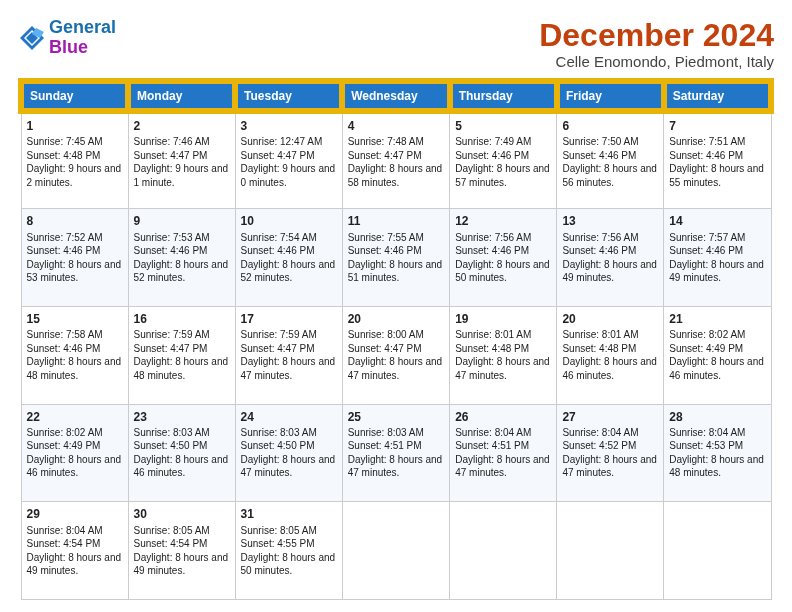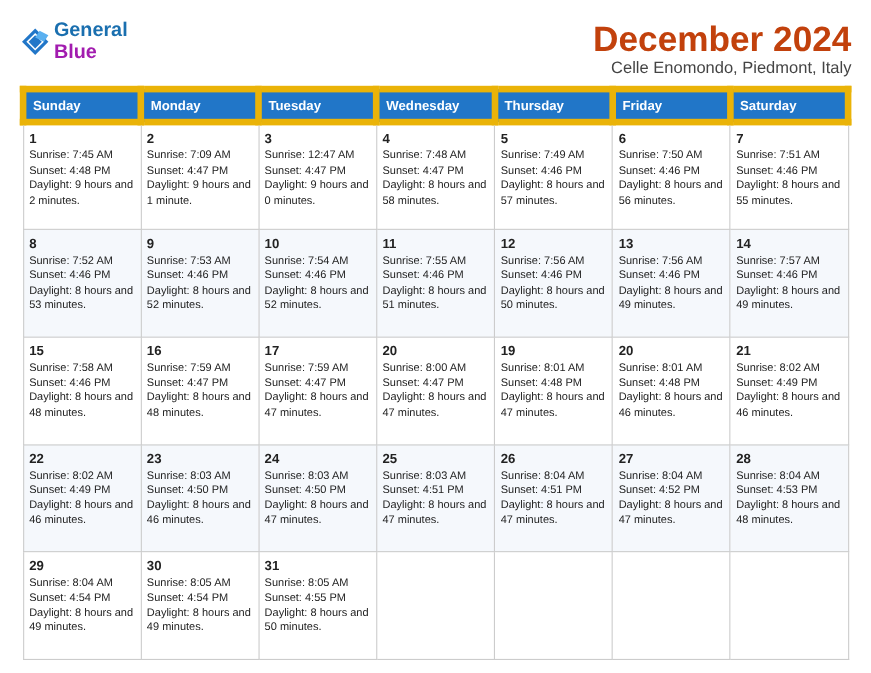--- a/index.html
+++ b/index.html
@@ -125,21 +125,21 @@
         <th>Tuesday</th>
         <th>Wednesday</th>
         <th>Thursday</th>
         <th>Friday</th>
         <th>Saturday</th>
       </tr>
     </thead>
     <tbody id="calendar-body">
     <tr>
           <td><span class="day-num">1</span><span>Sunrise: 7:45 AM</span><br><span>Sunset: 4:48 PM</span><br><span>Daylight: 9 hours and 2 minutes.</span></td>
-          <td><span class="day-num">2</span><span>Sunrise: 7:09 AM</span><br><span>Sunset: 4:47 PM</span><br><span>Daylight: 9 hours and 1 minute.</span></td>
+          <td><span class="day-num">2</span><span>Sunrise: 7:46 AM</span><br><span>Sunset: 4:47 PM</span><br><span>Daylight: 9 hours and 1 minute.</span></td>
           <td><span class="day-num">3</span><span>Sunrise: 12:47 AM</span><br><span>Sunset: 4:47 PM</span><br><span>Daylight: 9 hours and 0 minutes.</span></td>
           <td><span class="day-num">4</span><span>Sunrise: 7:48 AM</span><br><span>Sunset: 4:47 PM</span><br><span>Daylight: 8 hours and 58 minutes.</span></td>
           <td><span class="day-num">5</span><span>Sunrise: 7:49 AM</span><br><span>Sunset: 4:46 PM</span><br><span>Daylight: 8 hours and 57 minutes.</span></td>
           <td><span class="day-num">6</span><span>Sunrise: 7:50 AM</span><br><span>Sunset: 4:46 PM</span><br><span>Daylight: 8 hours and 56 minutes.</span></td>
           <td><span class="day-num">7</span><span>Sunrise: 7:51 AM</span><br><span>Sunset: 4:46 PM</span><br><span>Daylight: 8 hours and 55 minutes.</span></td>
         </tr>
         <tr>
           <td><span class="day-num">8</span><span>Sunrise: 7:52 AM</span><br><span>Sunset: 4:46 PM</span><br><span>Daylight: 8 hours and 53 minutes.</span></td>
           <td><span class="day-num">9</span><span>Sunrise: 7:53 AM</span><br><span>Sunset: 4:46 PM</span><br><span>Daylight: 8 hours and 52 minutes.</span></td>
           <td><span class="day-num">10</span><span>Sunrise: 7:54 AM</span><br><span>Sunset: 4:46 PM</span><br><span>Daylight: 8 hours and 52 minutes.</span></td>

